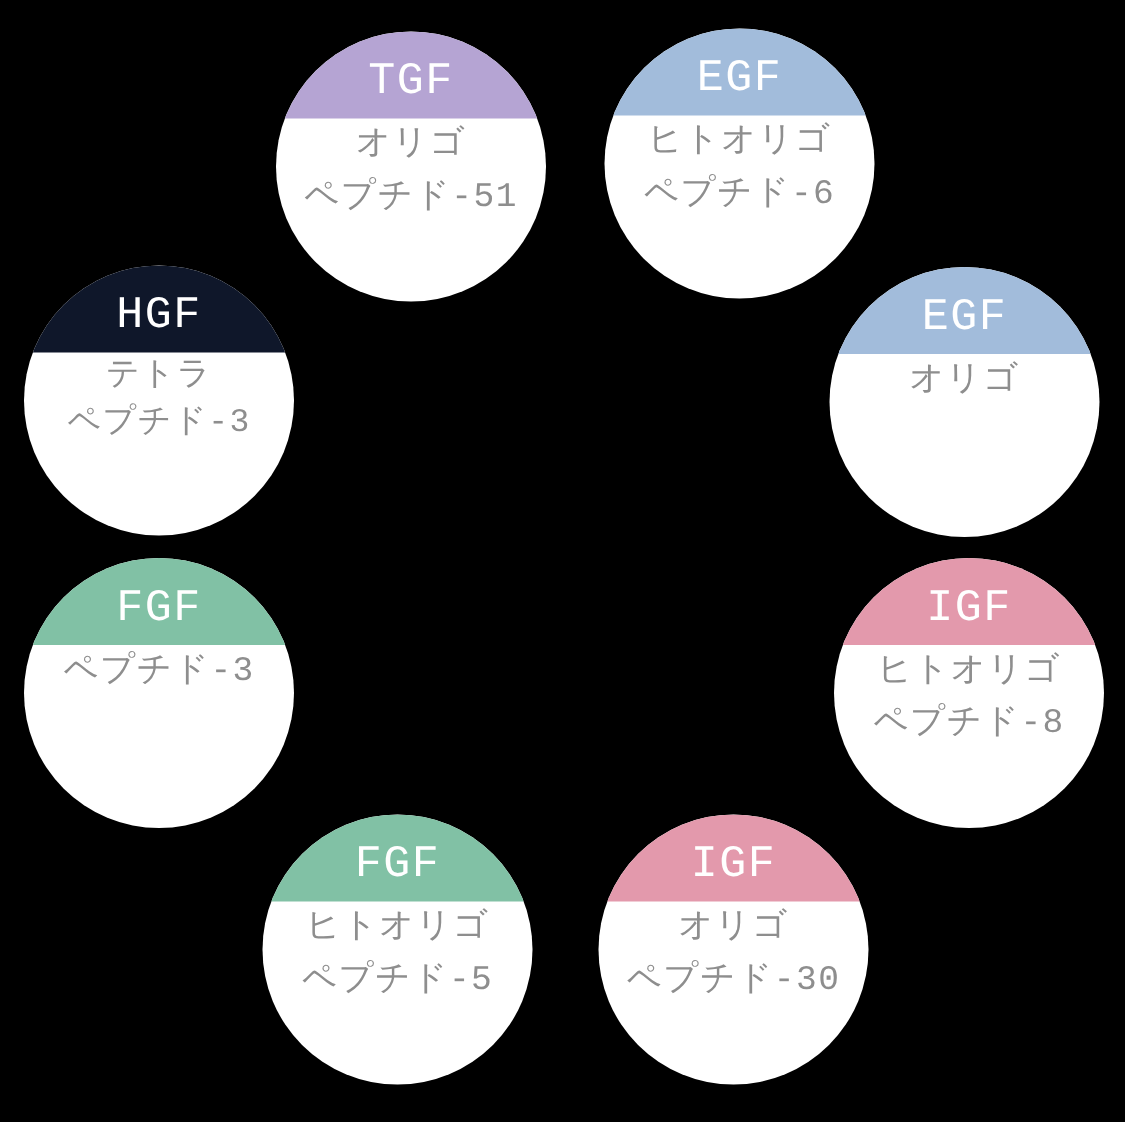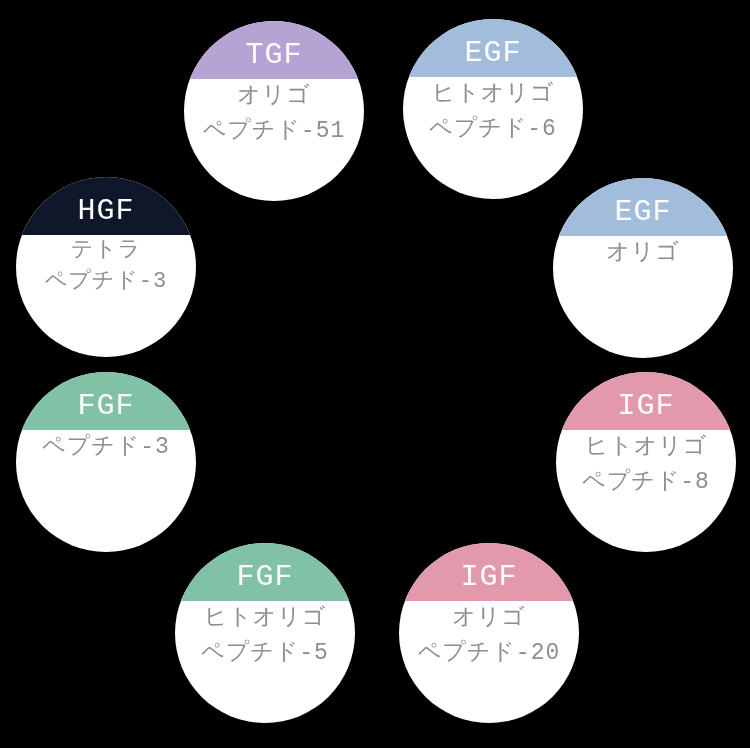--- a/index.html
+++ b/index.html
@@ -112,21 +112,21 @@
       <span>ペプチド-8</span>
     </div>
   </div>
 
   <div class="node pos-igf20">
     <div class="cap" style="background-color: rgb(227, 153, 172);">
       <span class="cap-label">IGF</span>
     </div>
     <div class="body">
       <span>オリゴ</span>
-      <span>ペプチド-20</span>
+      <span>ペプチド-30</span>
     </div>
   </div>
 
   <div class="node pos-fgf13">
     <div class="cap" style="background-color: rgb(129, 193, 165);">
       <span class="cap-label">FGF</span>
     </div>
     <div class="body">
       <span>ヒトオリゴ</span>
       <span>ペプチド-5</span>

